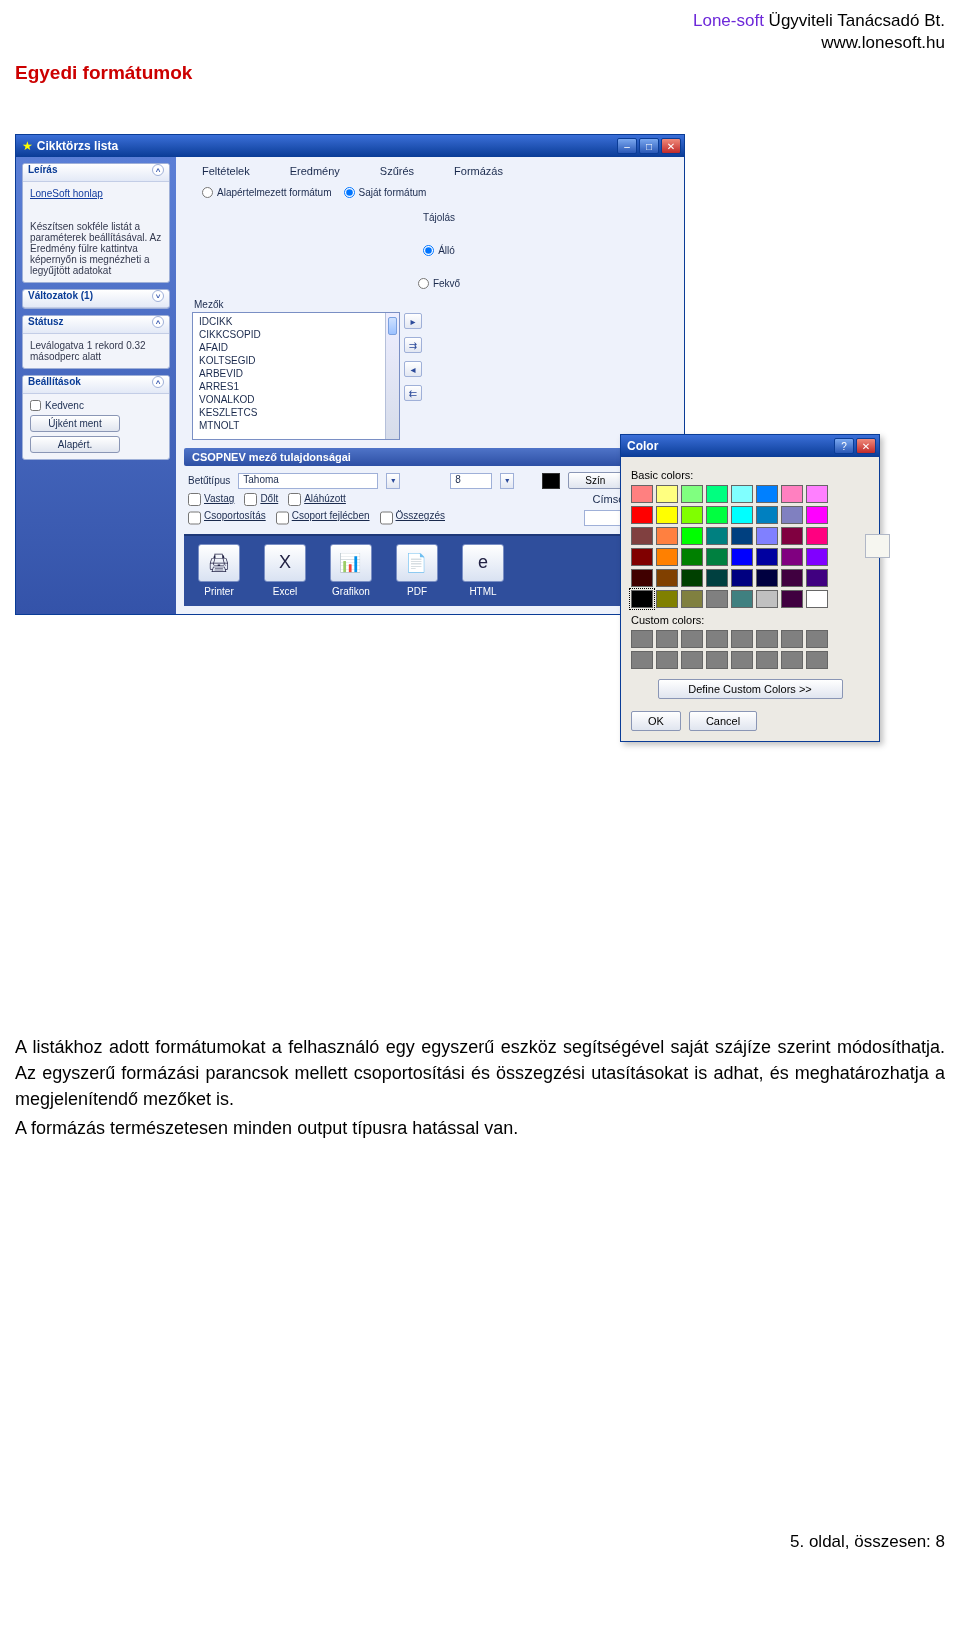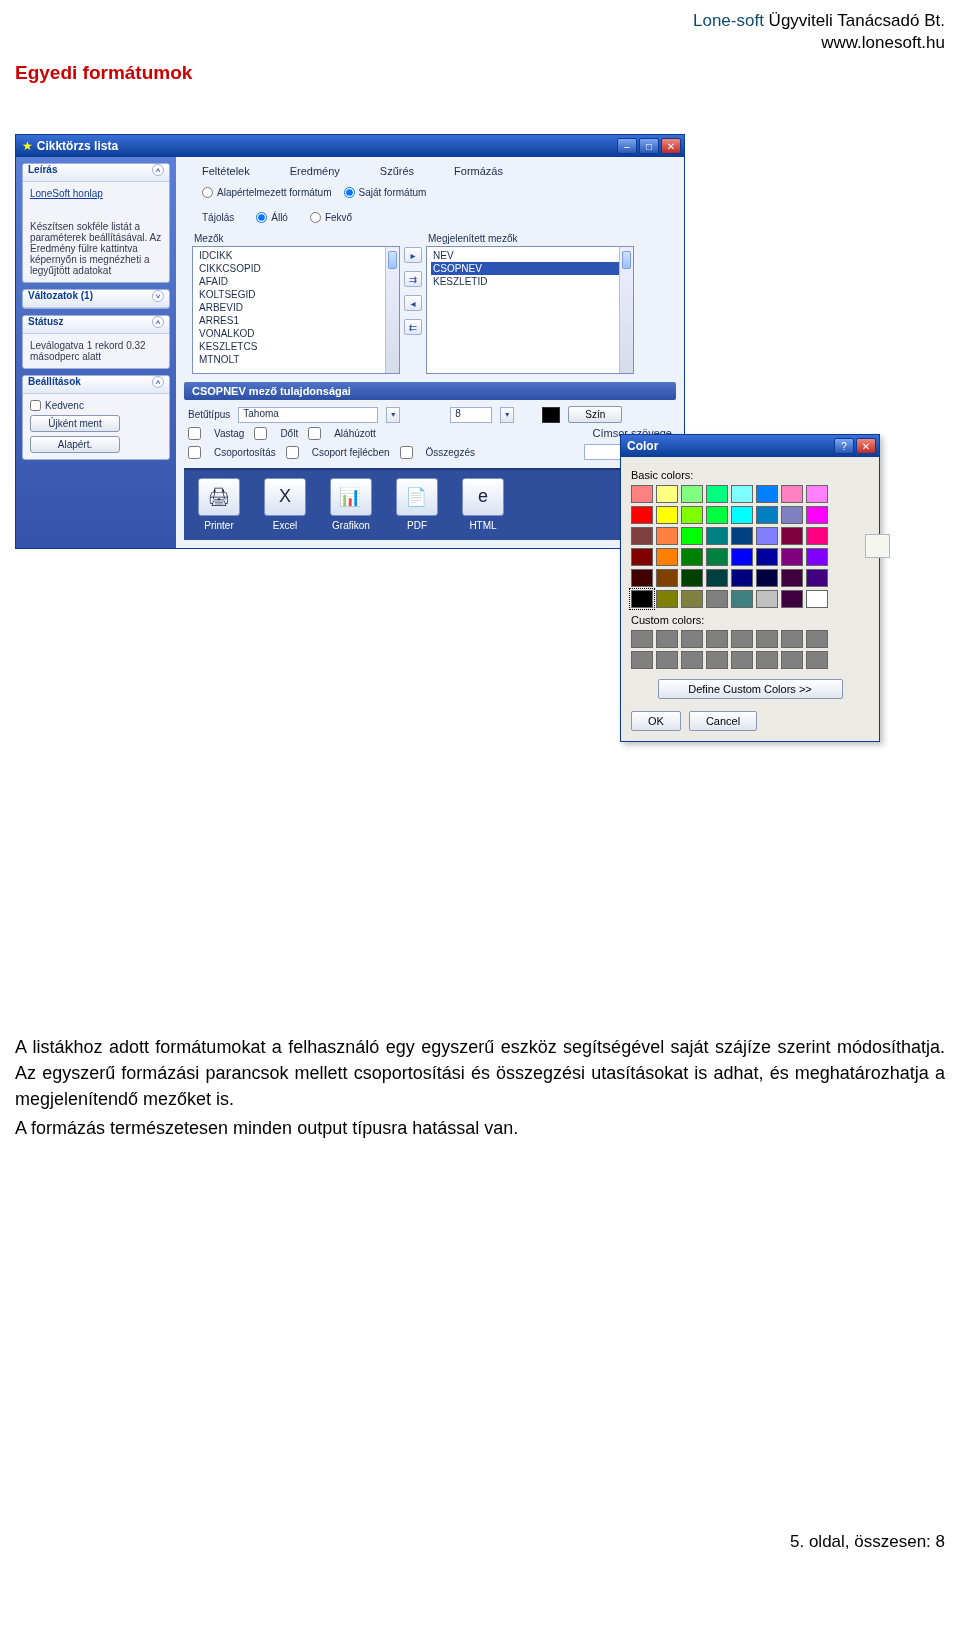--- a/index.html
+++ b/index.html
@@ -1,19 +1,19 @@
 <!DOCTYPE html>
 <html><head>
 <meta charset="utf-8">
 <style>
   * { box-sizing: border-box; margin: 0; padding: 0; }
   body { width: 960px; font-family: Arial, sans-serif; background: #fff; color: #000; }
   .page { padding: 10px 15px 20px 15px; position: relative; }
   .hdr-right { text-align: right; font-family: Verdana, sans-serif; font-size: 17px; line-height: 1.3; margin-bottom: 8px; }
-  .hdr-right .lone { color: #0c4a6e; margin-left: 16px; }
+  .hdr-right .lone { color: #6d28d9; margin-left: 16px; }
   .hdr-right .url { color: #000; }
   .section-title { color: #c00; font-weight: bold; font-family: Verdana, sans-serif; font-size: 19px; margin: 8px 0 50px 0; }
 
   .shot { position: relative; width: 875px; height: 740px; margin: 0 0 0 0; }
   
   .win { position: absolute; left: 0; top: 0; width: 670px; background: linear-gradient(#fff,#eef 5%, #e0e7f7 100%); border: 1px solid #0a3c96; font-size: 11px; }
   .titlebar { height: 22px; background: linear-gradient(#3b6fd8,#0a3c96); color: #fff; display:flex; align-items:center; padding: 0 3px 0 6px; gap:4px;}
   .titlebar .star { color:#ff0; font-size:12px;}
   .titlebar .txt { font-weight: bold; font-size: 12px;}
   .titlebar .spacer{flex:1;}
@@ -50,21 +50,21 @@
   .midbtns{display:flex;flex-direction:column;gap:8px;margin-top:18px;}
   .midbtn{width:18px;height:16px;background:linear-gradient(#fff,#e2e7f2);border:1px solid #9fb0d8;border-radius:2px;display:flex;align-items:center;justify-content:center;color:#2b4a9a;font-size:10px;}
   .subhdr{background:linear-gradient(#4f74c8,#2d4fa4);color:#fff;font-weight:bold;font-size:11px;padding:3px 8px;margin:8px 0 6px;border-radius:2px;}
   .propsrow{display:flex;align-items:center;gap:8px;font-size:10px;padding-left:4px;}
   .sel-input{background:#fff;border:1px solid #9fb0d8;height:16px;padding:0 4px;font-size:10px;}
   .sel-input.font{width:140px;}
   .sel-input.size{width:42px;}
   .dd{width:14px;height:16px;border:1px solid #9fb0d8;background:linear-gradient(#fff,#e2e7f2);display:flex;align-items:center;justify-content:center;font-size:8px;color:#2b4a9a;}
   .swatch{width:18px;height:16px;border:1px solid #333;background:#000;}
   .btn{background:linear-gradient(#fff,#e0e5ef);border:1px solid #8a96b5;border-radius:2px;padding:2px 16px;font-size:10px;}
-  .ck{display:flex;align-items:center;gap:13px;font-size:10px;}
+  .ck{display:flex;gap:3px;font-size:10px;text-decoration:underline;}
   .proprow2{display:flex;gap:10px;padding:4px 4px 0;}
   .txtfield{background:#fff;border:1px solid #9fb0d8;height:16px;width:88px;}
   
   .bottombar{background:#2f4e9c;height:72px;display:flex;align-items:center;gap:24px;padding:4px 10px 6px 14px;color:#fff;margin-top:8px;border-top:2px solid #1e3878;}
   .bicon{display:flex;flex-direction:column;align-items:center;gap:4px;font-size:10px;}
   .bicon .ic{width:42px;height:38px;background:linear-gradient(#fff,#d9e2f2);border:1px solid #7a8fc4;border-radius:3px;display:flex;align-items:center;justify-content:center;font-size:18px;color:#224;}
   
   .colordlg{position:absolute;left:605px;top:300px;width:260px;border:1px solid #0a3c96;background:#eceae4;font-size:11px;box-shadow:3px 3px 6px rgba(0,0,0,.25);}
   .colordlg .titlebar{height:22px;background:linear-gradient(#3b6fd8,#0a3c96);}
   .cbody{padding:8px 10px 10px;}
@@ -156,21 +156,21 @@
           <div class="row">
             <label class="radio">
                 <input type="radio" name="fmt" style="">
                 <span>Alapértelmezett formátum</span>
               </label>
             <label class="radio">
                 <input type="radio" name="fmt" checked="" style="">
                 <span>Saját formátum</span>
               </label>
           </div>
-          <div class="row" style="margin-top:8px;gap:22px;">
+          <div class="row" style="margin-top:8px;gap:22px;flex-direction:column;">
             <span class="lab">Tájolás</span>
             <label class="radio">
                 <input type="radio" name="ori" checked="" style="">
                 <span>Álló</span>
               </label>
             <label class="radio">
                 <input type="radio" name="ori" style="">
                 <span>Fekvő</span>
               </label>
           </div>
@@ -192,33 +192,20 @@
                 <div class="sb">
                     <div class="th"></div>
                   </div>
               </div>
             </div>
             <div class="midbtns">
               <span class="midbtn">▸</span>
               <span class="midbtn">⇉</span>
               <span class="midbtn">◂</span>
               <span class="midbtn">⇇</span>
-            </div>
-            <div style="flex:0 0 auto;">
-              <div class="sublab">Megjelenített mezők</div>
-              <div class="listbox">
-                <ul id="vfields-ul">
-                    <li>NEV</li>
-                    <li class="sel">CSOPNEV</li>
-                    <li>KESZLETID</li>
-                  </ul>
-                <div class="sb">
-                    <div class="th"></div>
-                  </div>
-              </div>
             </div>
           </div>
 
           <div class="subhdr">CSOPNEV mező tulajdonságai</div>
           <div class="propsrow">
             <span>Betűtípus</span>
             <span class="sel-input font">Tahoma</span>
               <span class="dd">▾</span>
             <span style="width:34px"></span>
             <span class="sel-input size">8</span>

